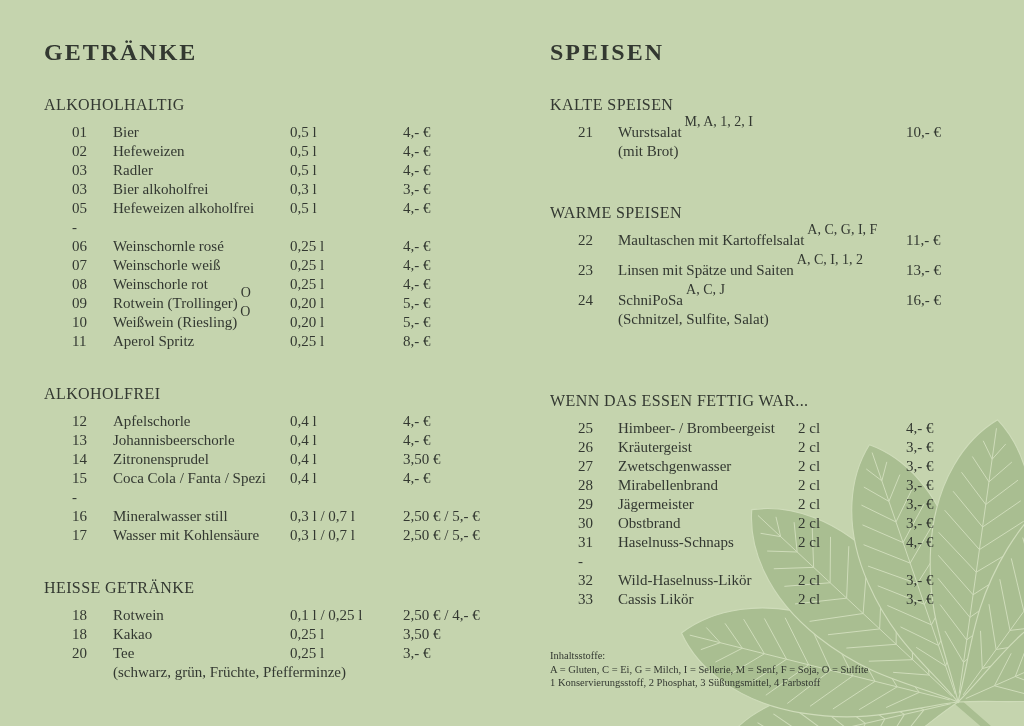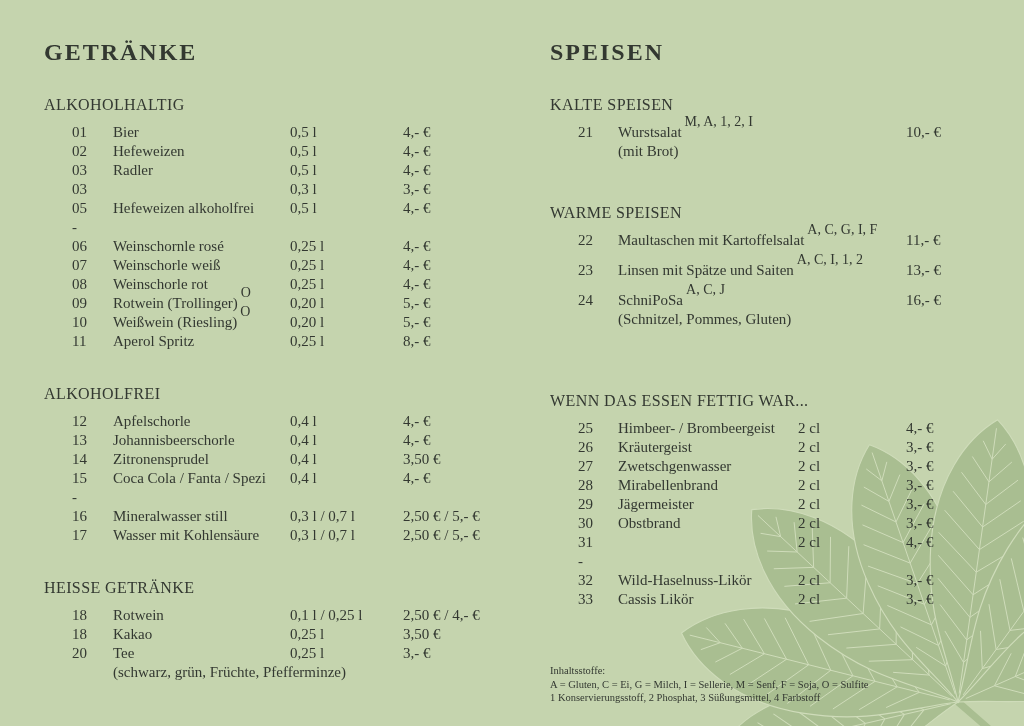--- a/index.html
+++ b/index.html
@@ -48,21 +48,21 @@
     font-size:14px; line-height:0; letter-spacing:0;
     position:relative; top:-5px; margin-left:3px;
   }
   .sub { font-size:15px; line-height:18px; white-space:nowrap;font-family:Liberation Serif, serif; }
 
   
   .col-right .section-1 .section-heading { margin-top:44px; }
   .col-right .section-1 .row { margin-bottom:11px; }
   .col-right .section-2 .section-heading { margin-top:64px; }
 
-  .footnote { margin-top:55px; font-size:10.5px; line-height:13.5px; }
+  .footnote { margin-top:40px; font-size:10.5px; line-height:13.5px; }
 </style>
 </head>
 <body>
 
 <svg id="leaf-art" width="1024" height="726" viewBox="0 0 1024 726">
   <defs>
     <g id="leaflet">
       <path class="lf" d="M0 0 C-6 -16 -15 -28 -17 -52 C-19 -76 -10 -92 0 -100 C10 -92 19 -76 17 -52 C15 -28 6 -16 0 0 Z"></path>
       <path class="lv" vector-effect="non-scaling-stroke" d="M0 -3 L0 -97"></path>
       <path class="lv" vector-effect="non-scaling-stroke" d="M0 -14 L-8 -24 M0 -22 L-11 -33 M0 -30 L-13 -42 M0 -38 L-14 -50 M0 -46 L-15 -58 M0 -54 L-14 -66 M0 -62 L-12 -73 M0 -70 L-10 -80 M0 -78 L-7 -86 M0 -86 L-4 -92"></path>
@@ -97,20 +97,21 @@
           <span class="c-price">4,- €</span>
         </div>
         <div class="row">
           <span class="c-num">03</span>
           <span class="c-name">Radler</span>
           <span class="c-qty">0,5 l</span>
           <span class="c-price">4,- €</span>
         </div>
         <div class="row">
           <span class="c-num">03</span>
+          <span class="c-name">Bier alkoholfrei</span>
           <span class="c-qty">0,3 l</span>
           <span class="c-price">3,- €</span>
         </div>
         <div class="row">
           <span class="c-num">05</span>
           <span class="c-name">Hefeweizen alkoholfrei</span>
           <span class="c-qty">0,5 l</span>
           <span class="c-price">4,- €</span>
         </div>
         <div class="row">
@@ -237,21 +238,21 @@
           <span class="c-name span2">Maultaschen mit Kartoffelsalat<sup class="allergens">A, C, G, I, F</sup></span>
           <span class="c-price">11,- €</span>
         </div>
         <div class="row">
           <span class="c-num">23</span>
           <span class="c-name span2">Linsen mit Spätze und Saiten<sup class="allergens">A, C, I, 1, 2</sup></span>
           <span class="c-price">13,- €</span>
         </div>
         <div class="row">
           <span class="c-num">24</span>
-          <span class="c-name span2">SchniPoSa<sup class="allergens">A, C, J</sup><div class="sub">(Schnitzel, Pommes, Gluten)</div></span>
+          <span class="c-name span2">SchniPoSa<sup class="allergens">A, C, J</sup><div class="sub">(Schnitzel, Sulfite, Salat)</div></span>
           <span class="c-price">16,- €</span>
         </div>
       </div>
       <div class="section section-2">
         <div class="section-heading">WENN DAS ESSEN FETTIG WAR...</div>
         <div class="row">
           <span class="c-num">25</span>
           <span class="c-name">Himbeer- / Brombeergeist</span>
           <span class="c-qty">2 cl</span>
           <span class="c-price">4,- €</span>
@@ -281,20 +282,21 @@
           <span class="c-price">3,- €</span>
         </div>
         <div class="row">
           <span class="c-num">30</span>
           <span class="c-name">Obstbrand</span>
           <span class="c-qty">2 cl</span>
           <span class="c-price">3,- €</span>
         </div>
         <div class="row">
           <span class="c-num">31</span>
+          <span class="c-name">Haselnuss-Schnaps</span>
           <span class="c-qty">2 cl</span>
           <span class="c-price">4,- €</span>
         </div>
         <div class="row">
           <span class="c-num">-</span>
         </div>
         <div class="row">
           <span class="c-num">32</span>
           <span class="c-name">Wild-Haselnuss-Likör</span>
           <span class="c-qty">2 cl</span>

